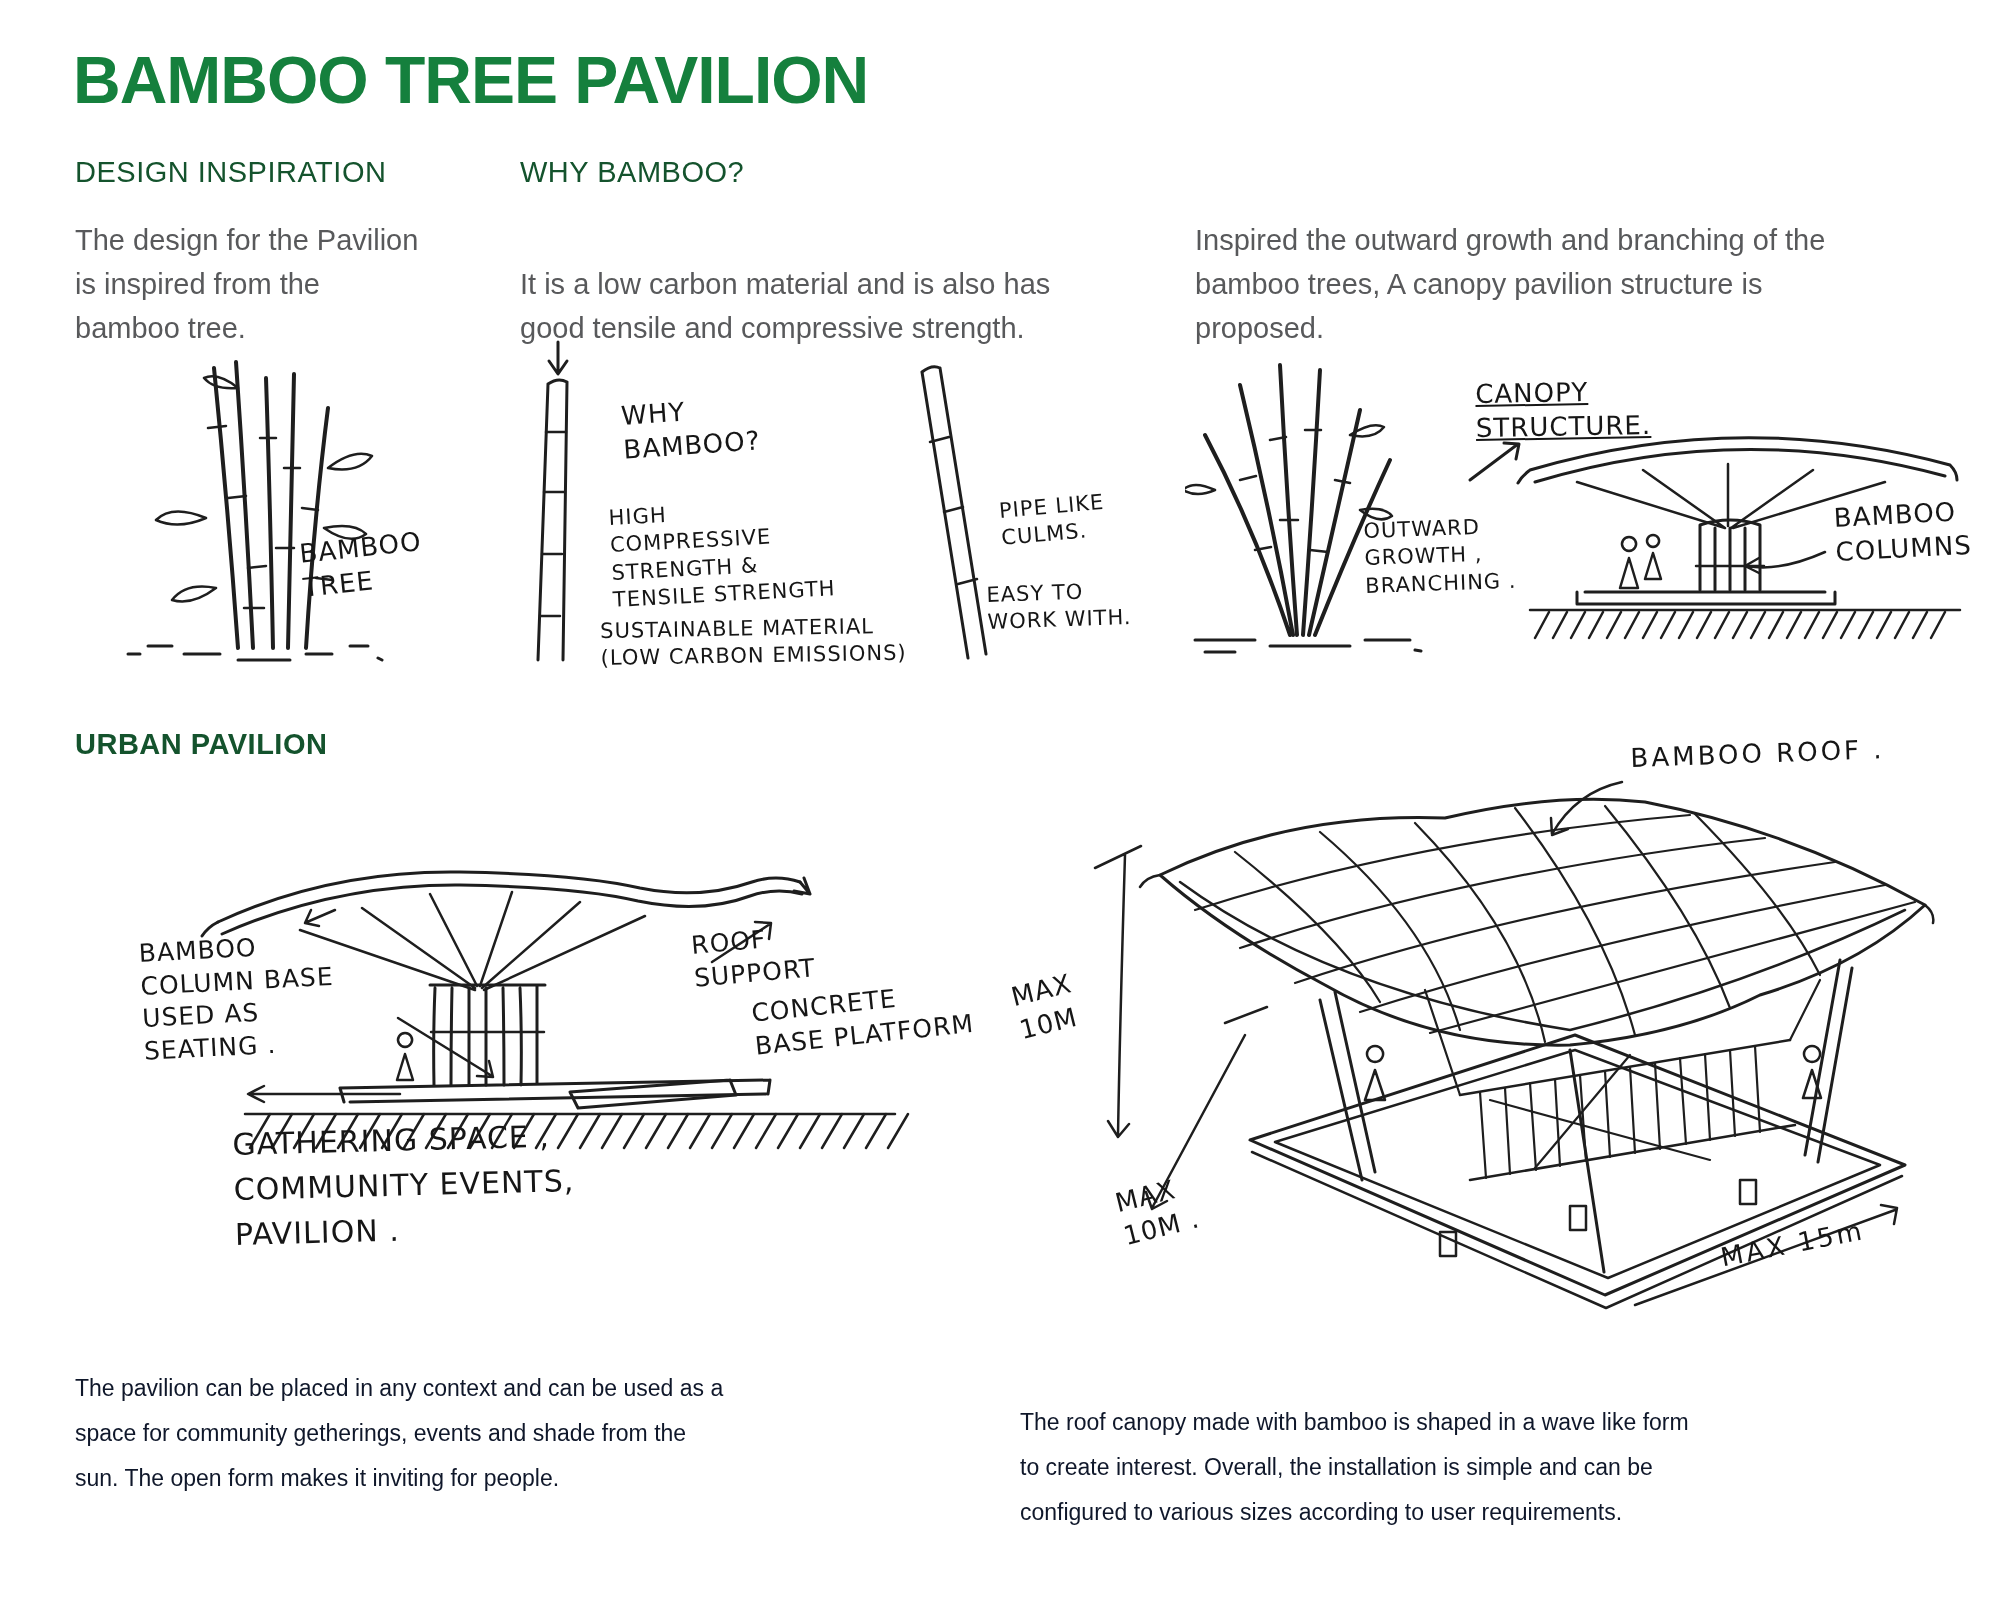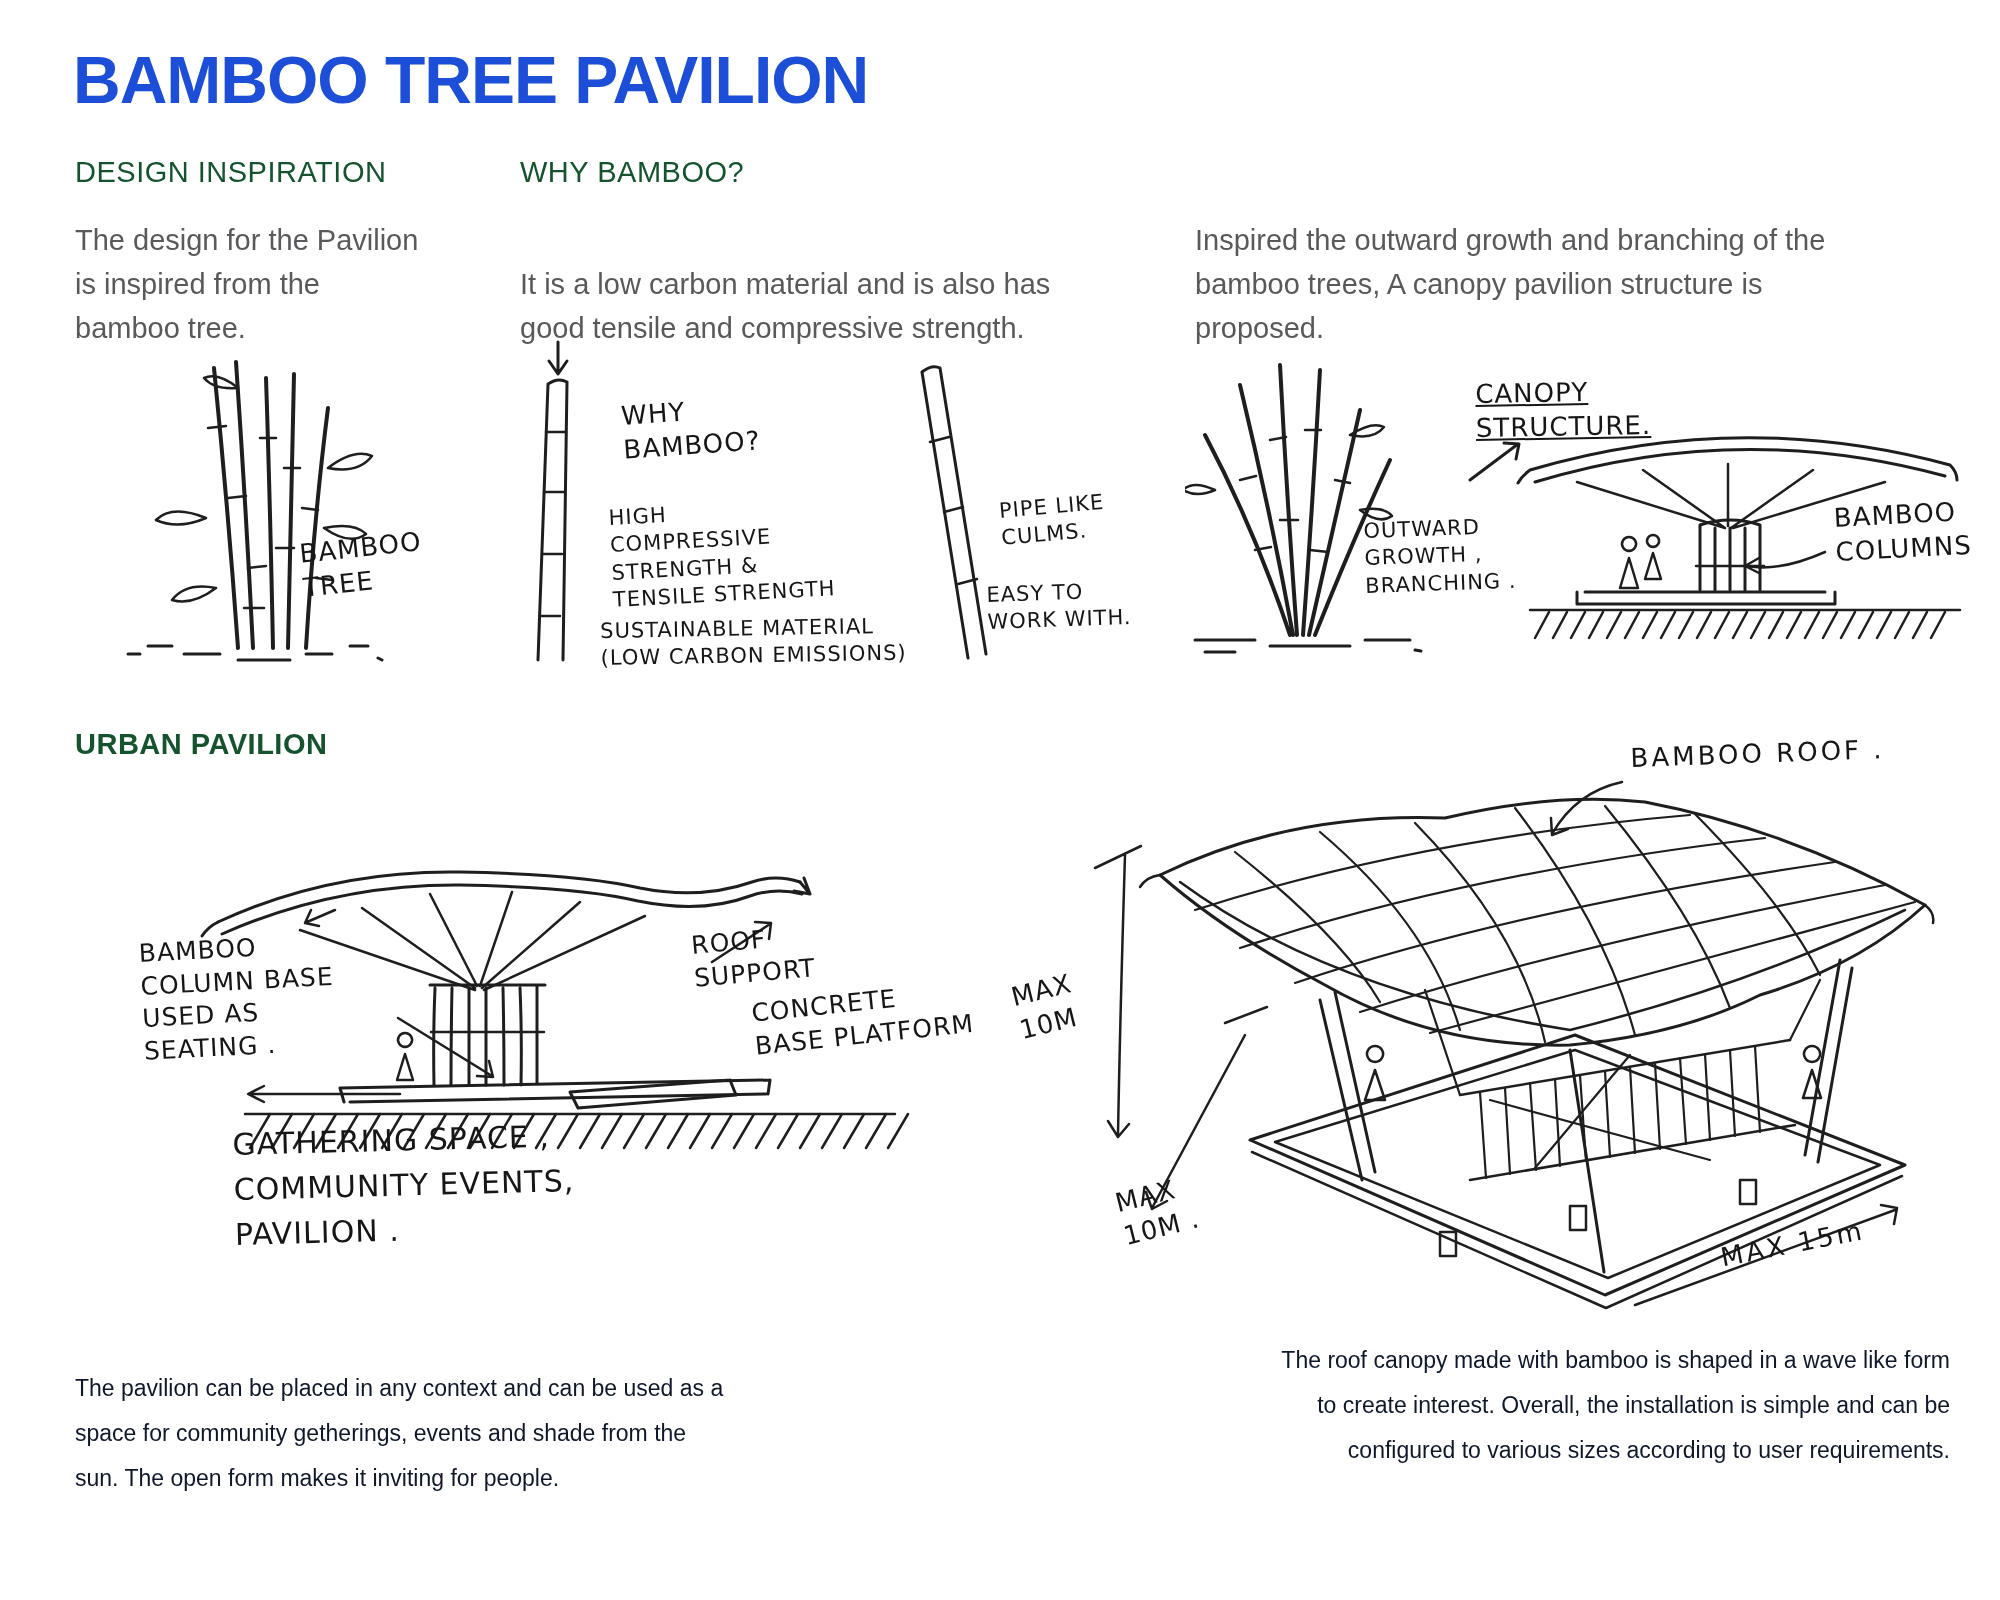--- a/index.html
+++ b/index.html
@@ -4,21 +4,21 @@
 <style>
   html,body{margin:0;padding:0;}
   body{
     width:2000px;height:1600px;position:relative;background:#ffffff;
     font-family:"Liberation Sans",sans-serif;color:#58595b;overflow:hidden;
   }
   .abs{position:absolute;}
   .prelines{white-space:pre-line;}
   .page-title{
     left:73px;top:42px;font-size:66px;font-weight:bold;letter-spacing:-1px;
-    color:#1d4ed8;font-family:"Liberation Sans",sans-serif;
+    color:#15803d;font-family:"Liberation Sans",sans-serif;
   }
   .sec-head{font-size:29px;letter-spacing:.5px;color:#14532d;}
   .body-text{font-size:29px;line-height:44px;color:#58595b;}
   .foot-text{font-size:23px;line-height:45px;color:#0f172a;margin-top:24px;}
   .hand{
     font-family:"DejaVu Sans",sans-serif;color:#161616;font-size:24px;
     line-height:1.3;letter-spacing:1px;transform-origin:0 0;position:absolute;
   }
   .hand-lg{font-size:30px;}
   .hand-md{font-size:26px;}
@@ -226,15 +226,15 @@
   <div class="hand hand-md prelines" style="left:18px;top:242px;transform:rotate(-14deg);">MAX
 10M</div>
   <div class="hand hand-md prelines" style="left:122px;top:448px;transform:rotate(-14deg);">MAX
 10M .</div>
   <div class="hand hand-md prelines" style="left:728px;top:502px;transform:rotate(-11deg);letter-spacing:3px;">MAX 15m</div>
 </div>
 
 <div class="abs foot-text prelines" style="left:75px;top:1342px;width:930px;">The pavilion can be placed in any context and can be used as a
 space for community getherings, events and shade from the
 sun. The open form makes it inviting for people.</div>
-<div class="abs foot-text prelines" style="left:1020px;top:1314px;width:930px;text-align:right;">The roof canopy made with bamboo is shaped in a wave like form
+<div class="abs foot-text prelines" style="left:1020px;top:1376px;width:930px;">The roof canopy made with bamboo is shaped in a wave like form
 to create interest. Overall, the installation is simple and can be
 configured to various sizes according to user requirements.</div>
 
 </body></html>

